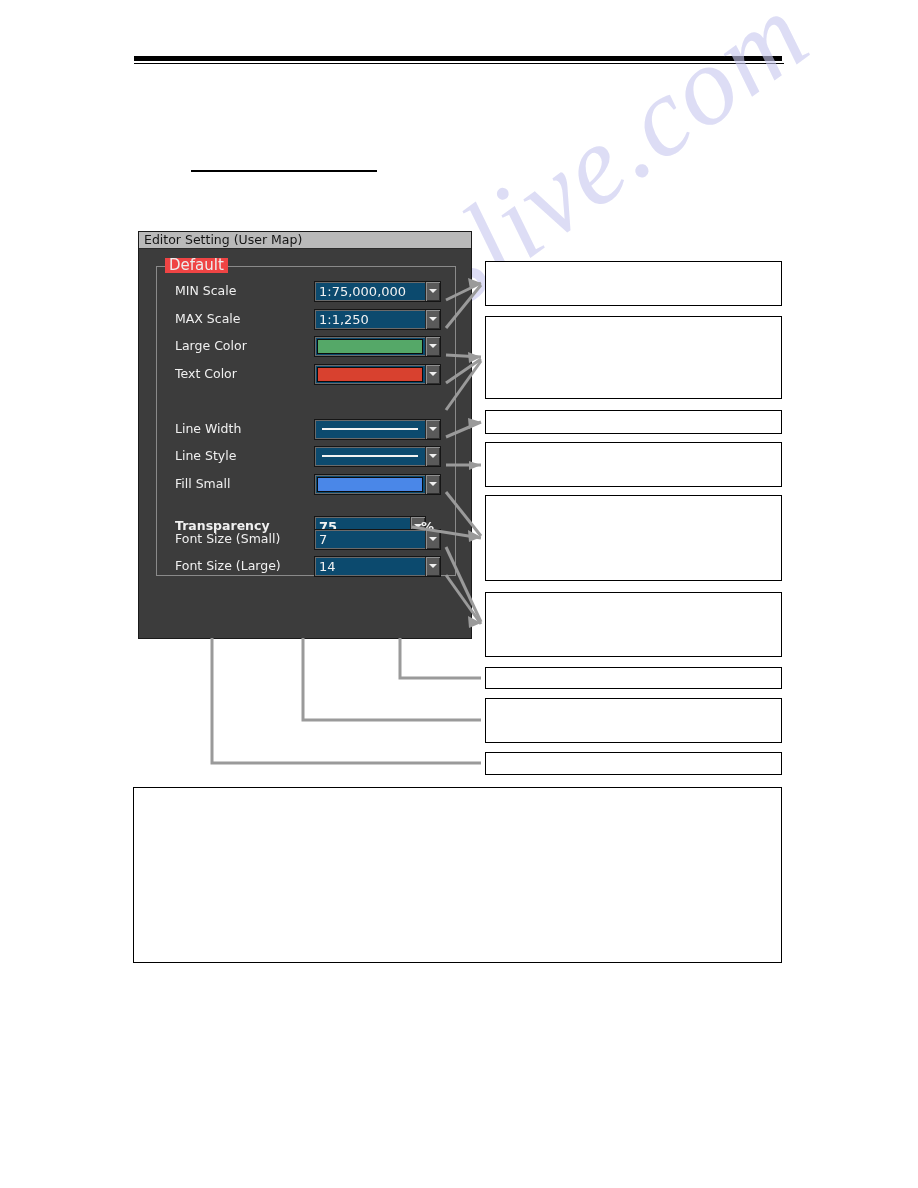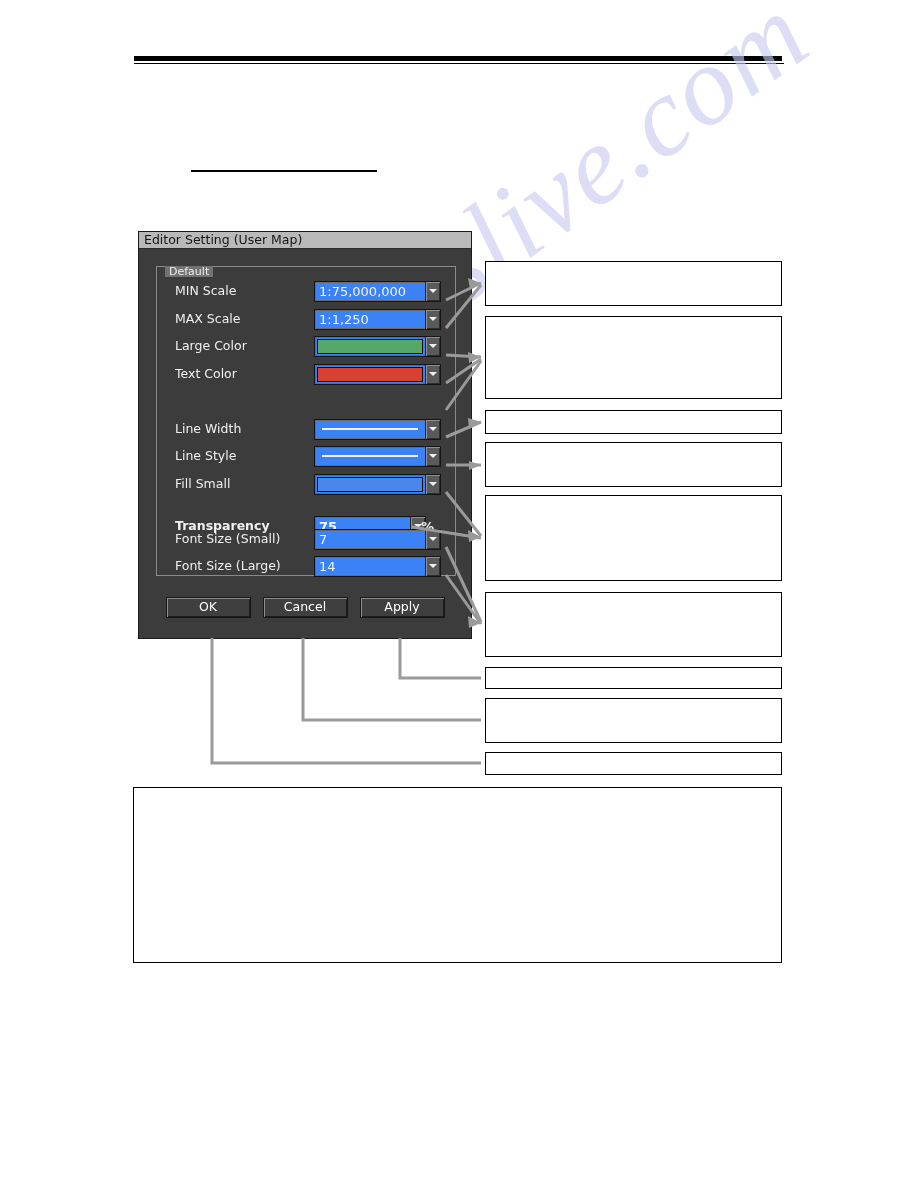--- a/index.html
+++ b/index.html
@@ -106,27 +106,26 @@
     top: 17px;
     width: 300px;
     height: 310px;
     border: 1px solid #8a8a8a;
     box-sizing: border-box;
   }
   .group-legend {
     position: absolute;
     left: 8px;
     top: -9px;
-    background: #737373;
+    background: #ef4444;
     padding: 0 4px;
-    font-size: 11px;
+    font-size: 15px;
     color: #ededed;
     font-family: "DejaVu Sans", sans-serif;
     line-height: 1;
-    margin-top: 8px;
   }
 
   .row {
     position: absolute;
     left: 0;
     width: 100%;
     height: 22px;
     display: flex;
     align-items: center;
   }
@@ -139,21 +138,21 @@
     white-space: nowrap;
     line-height: 1;
   }
 
   
   .combo {
     position: absolute;
     left: 157px;
     width: 127px;
     height: 21px;
-    background: #3b82f6;
+    background: #0c4a6e;
     border: 1px solid #151515;
     box-shadow: inset 1px 1px 0 #6a6a6a, inset -1px -1px 0 #6a6a6a;
     box-sizing: border-box;
     display: flex;
     align-items: stretch;
   }
   .combo-value {
     flex: 1;
     display: flex;
     align-items: center;
@@ -446,21 +445,16 @@
           <span class="row-label">Font Size (Large)</span>
           <div class="combo">
             <span class="combo-value">14</span>
             <span class="combo-arrow">
                 <i class="tri"></i>
               </span>
           </div>
         </div>
       </div>
 
-      <div class="btn-bar">
-        <div class="dlg-btn">OK</div>
-        <div class="dlg-btn">Cancel</div>
-        <div class="dlg-btn">Apply</div>
-      </div>
     </div>
   </div>
 
 </div>
 
 </body></html>

